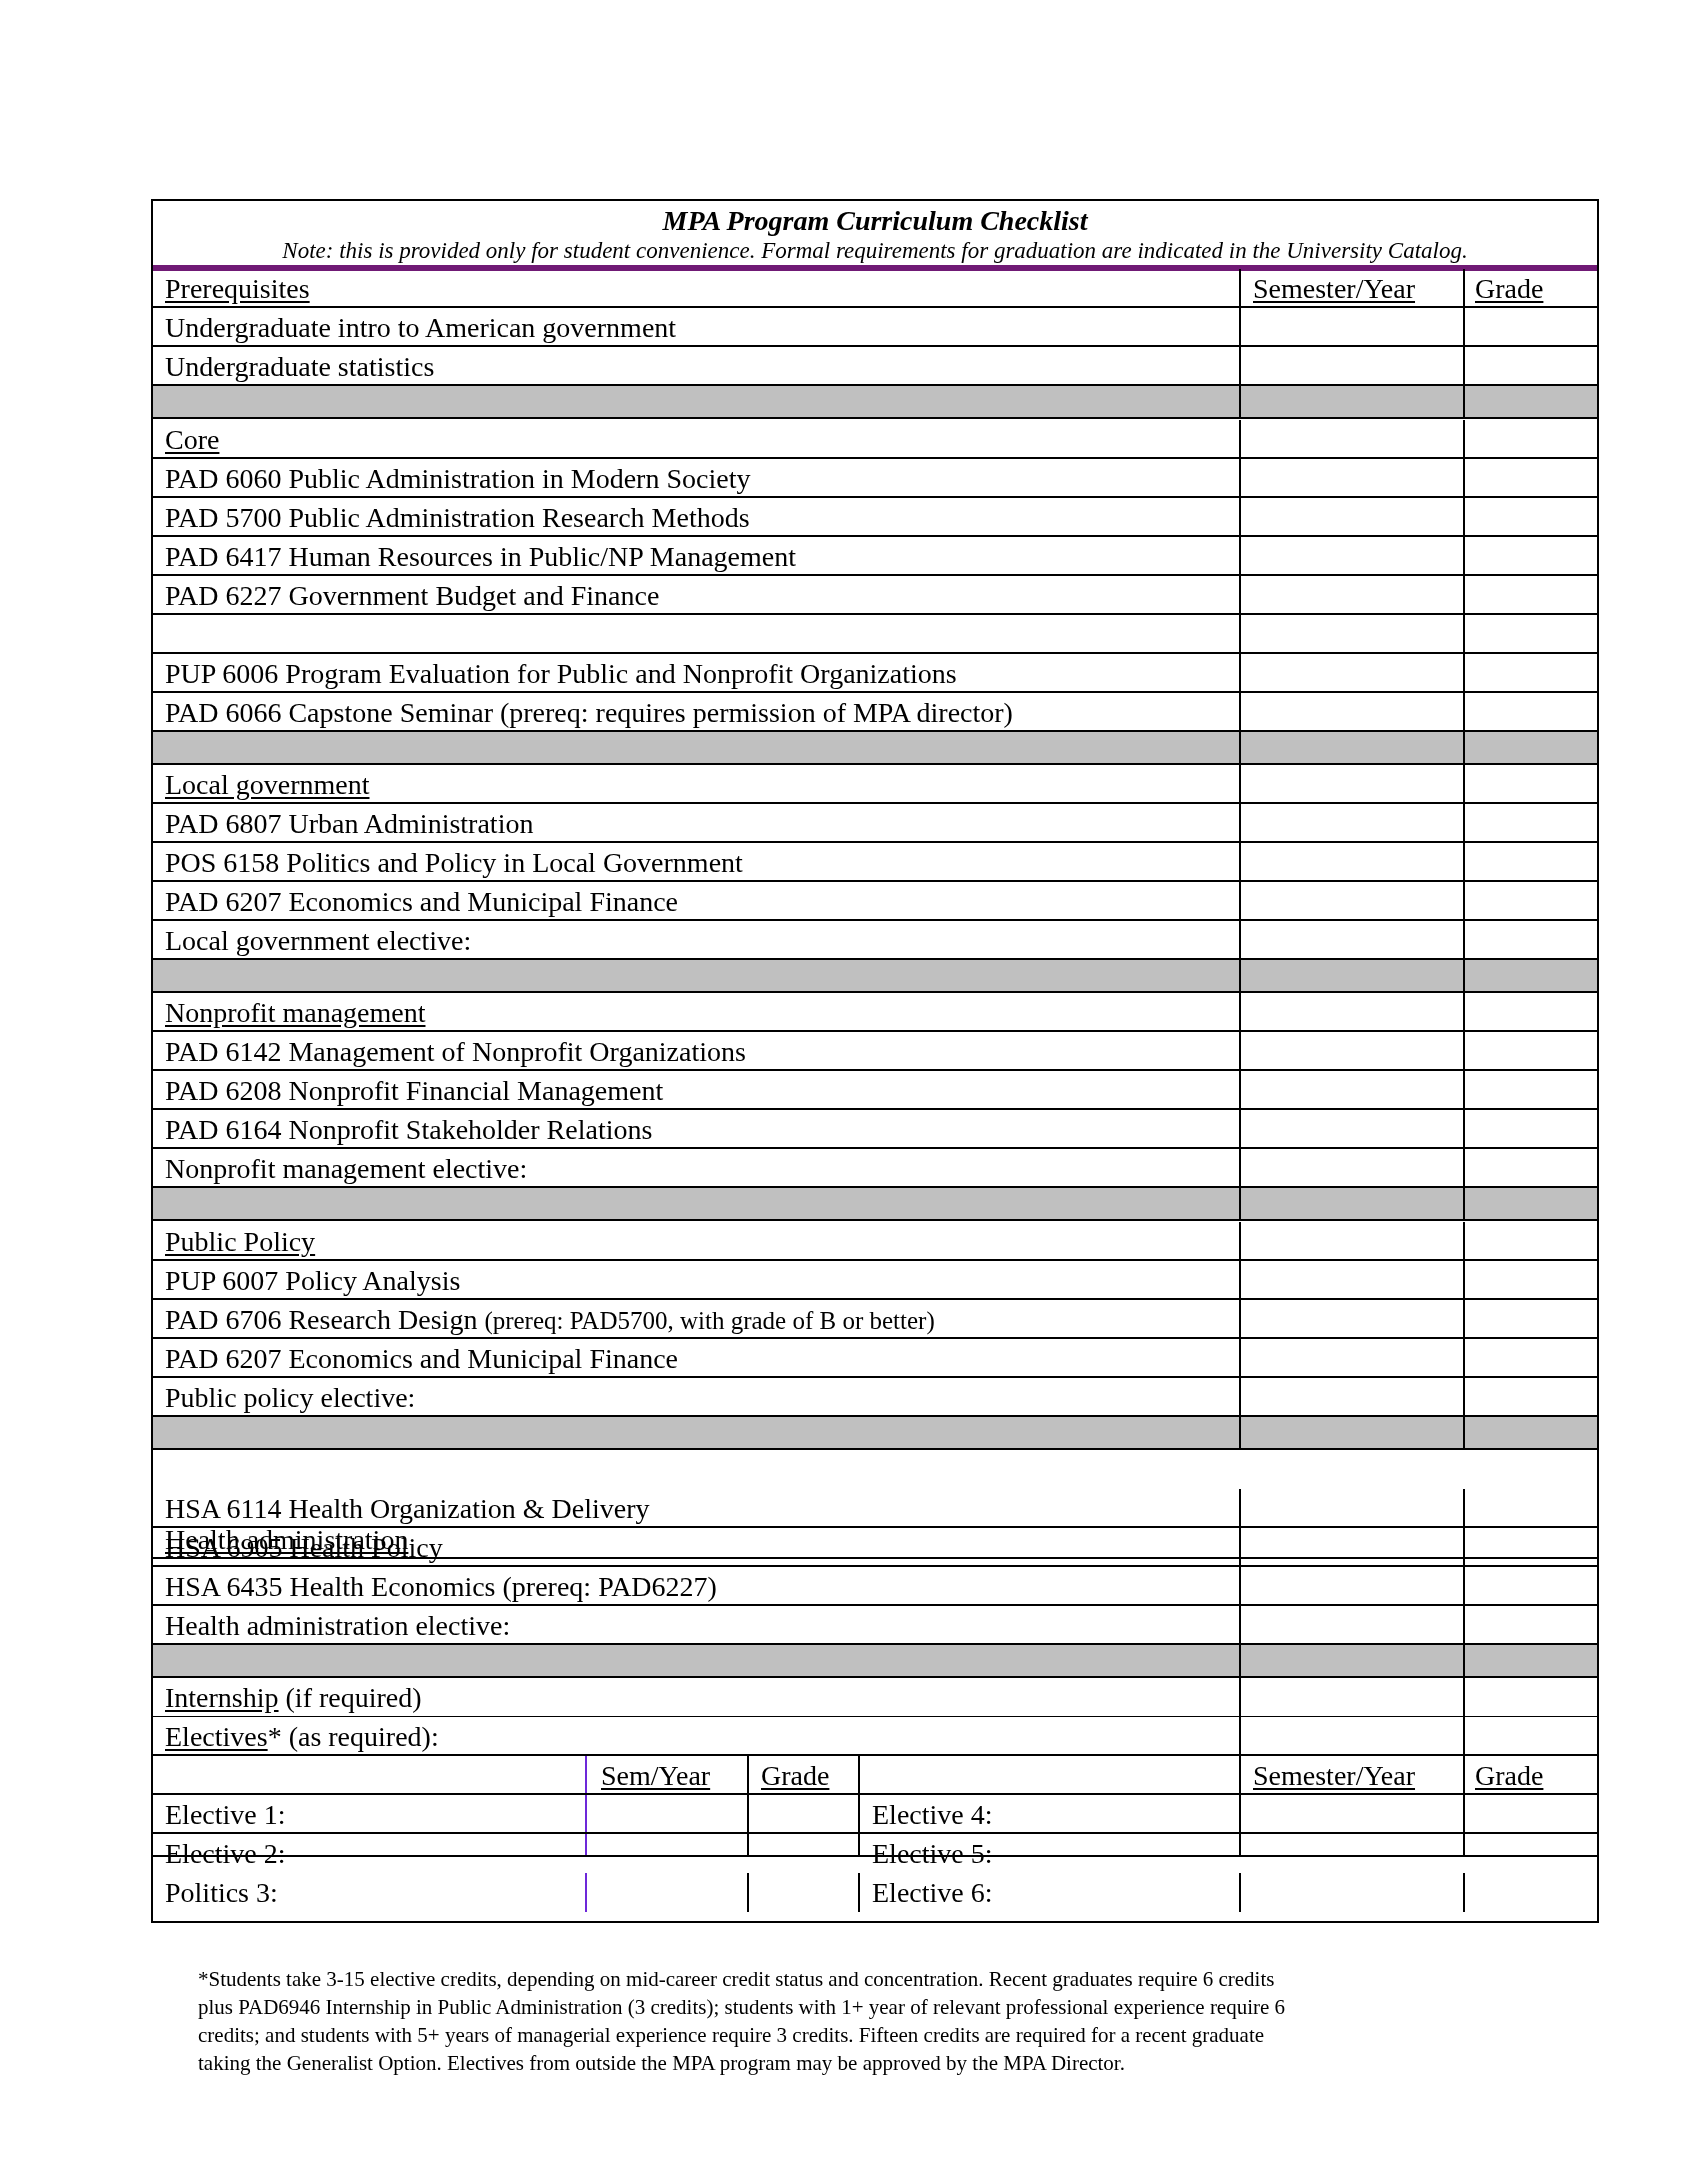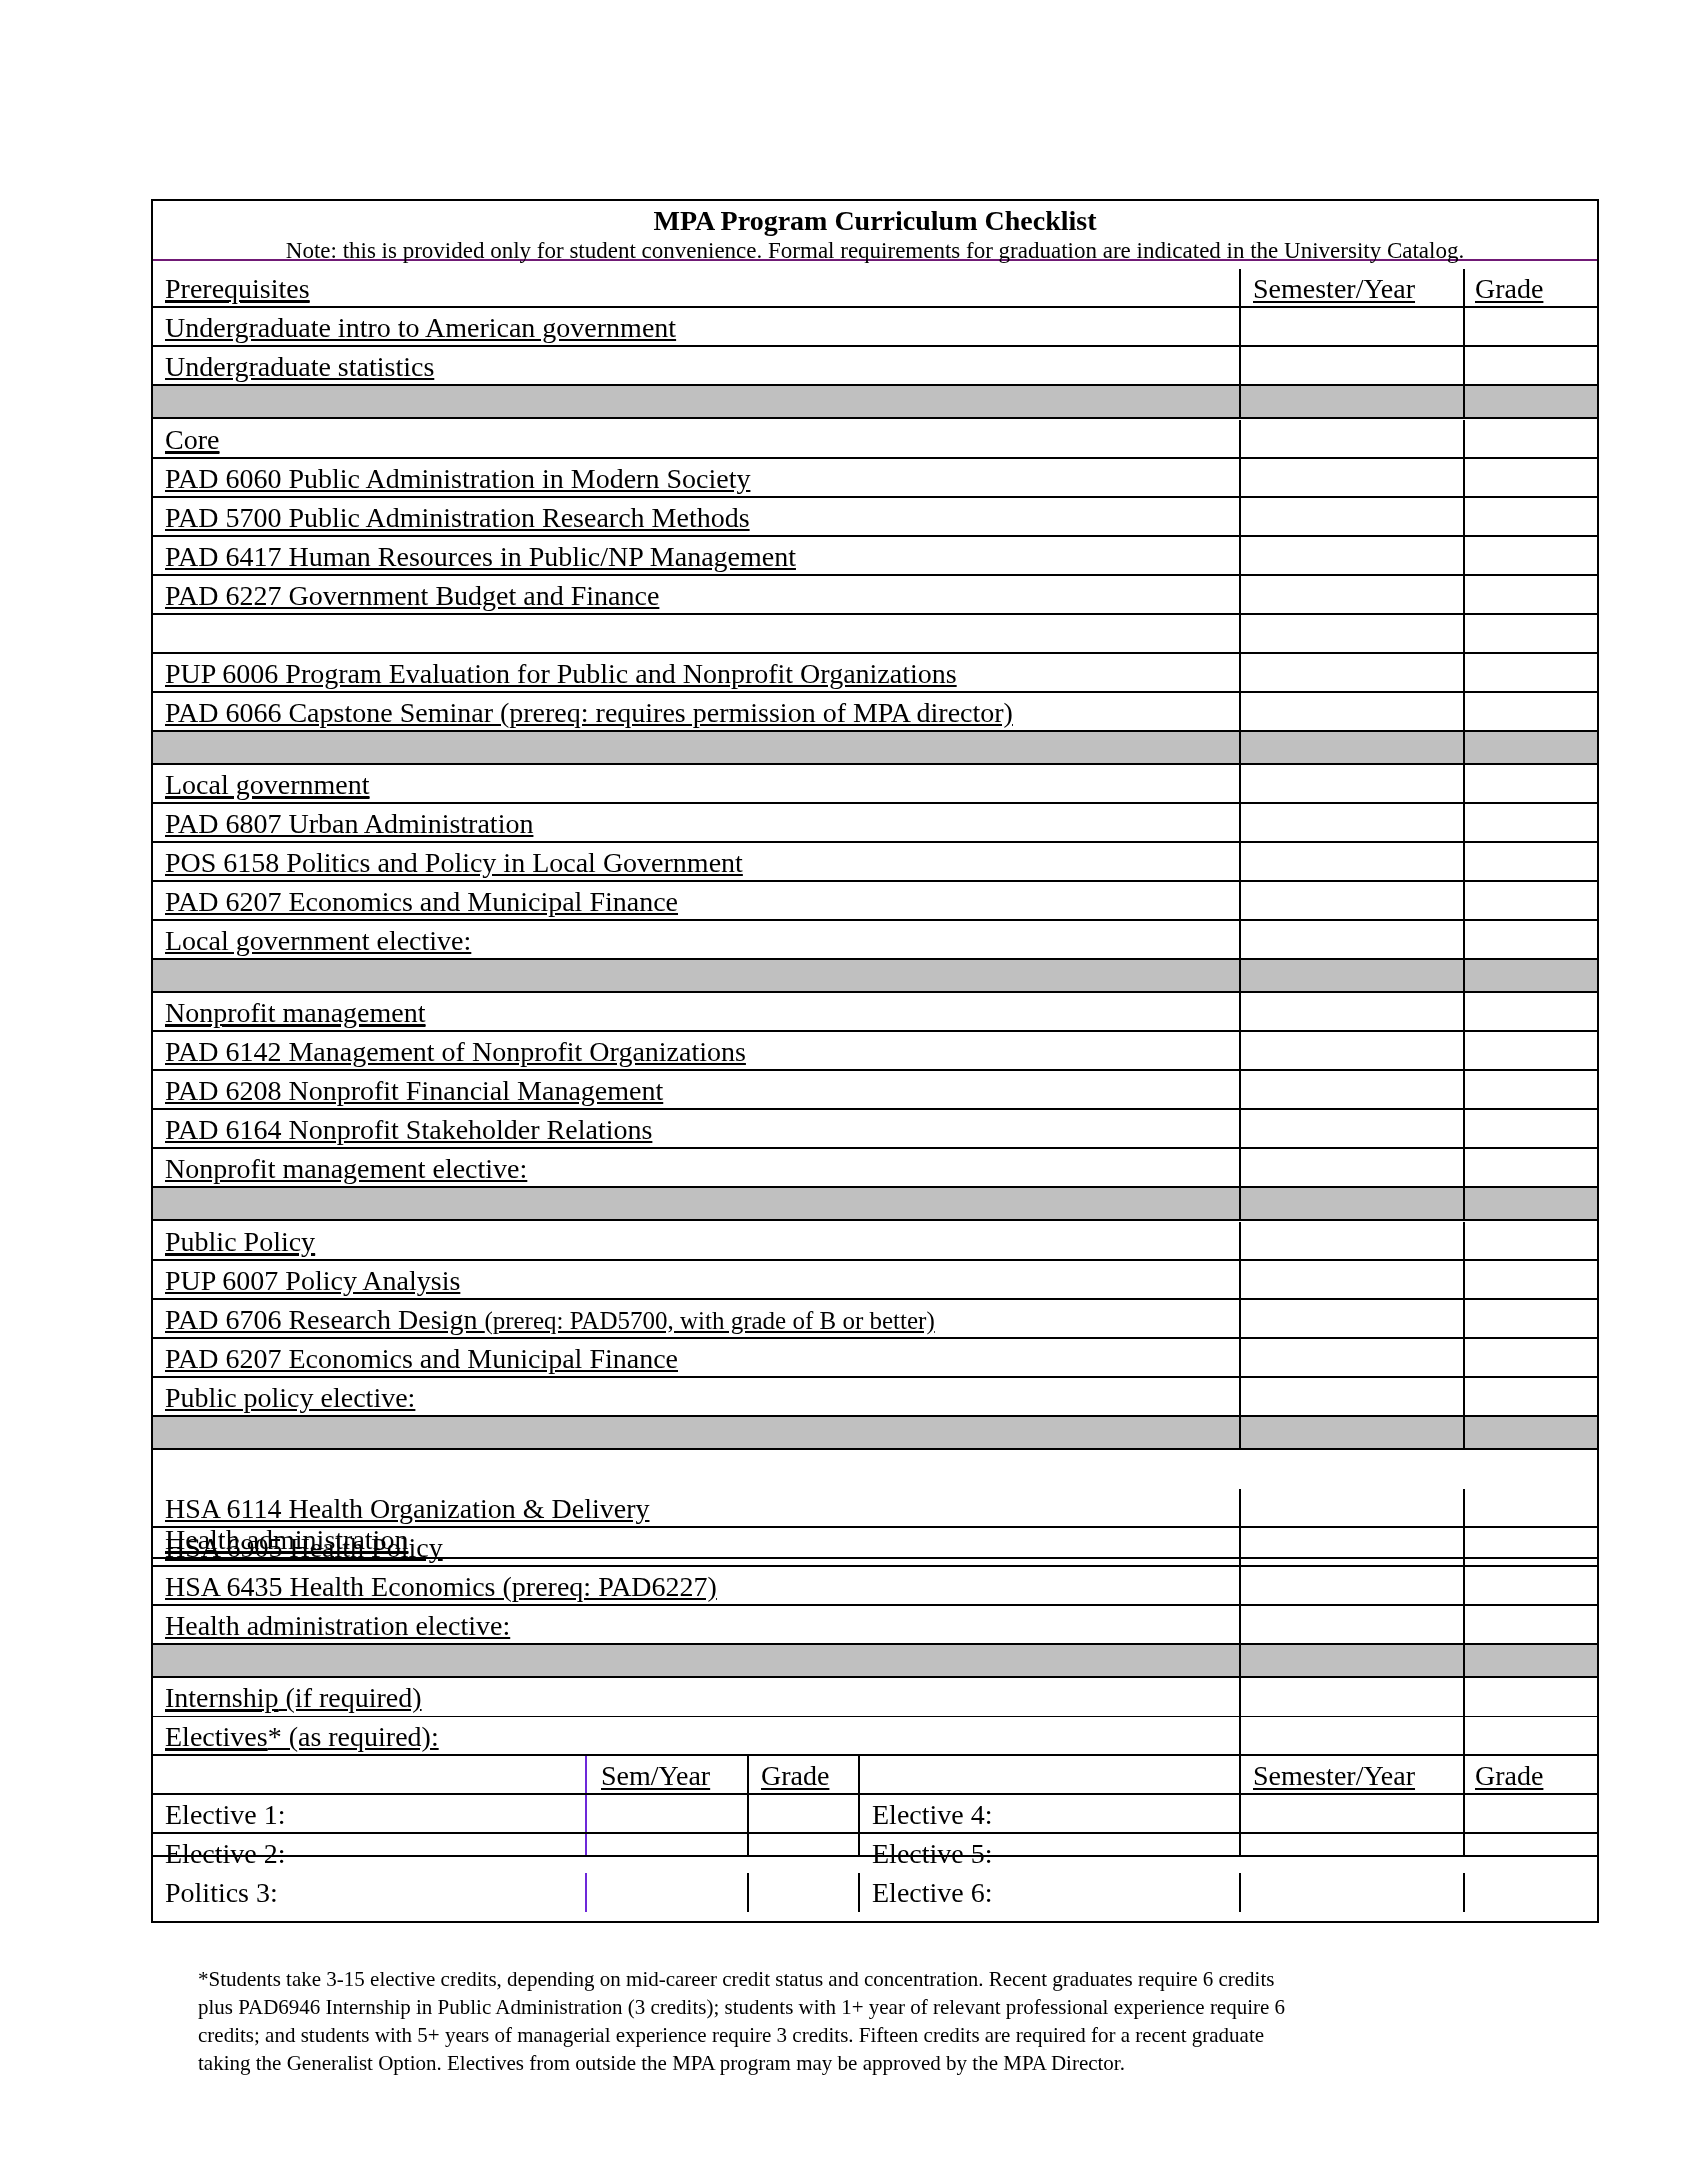--- a/index.html
+++ b/index.html
@@ -1,28 +1,28 @@
 <!DOCTYPE html>
 <html><head>
 <meta charset="utf-8">
 <style>
   html, body { margin:0; padding:0; background:#ffffff; }
   body { width:1683px; height:2178px; position:relative; overflow:hidden;
          font-family:"Liberation Serif", "DejaVu Serif", serif; color:#000; }
   #sheet { position:absolute; left:151px; top:199px; width:1448px; height:1724px;
            border:2px solid #000; box-sizing:border-box; }
-  .title-block { position:absolute; left:0; top:0; width:100%; height:60px; border-bottom:2px solid #701a75; box-sizing:border-box; }
+  .title-block { position:absolute; left:0; top:0; width:100%; height:70px; border-bottom:6px solid #701a75; box-sizing:border-box;font-style:italic; }
   .title { position:absolute; left:0; right:0; top:4px; text-align:center; font-weight:bold; font-size:28px; line-height:32px; }
   .note { position:absolute; left:0; right:0; top:36px; text-align:center; font-size:23px; line-height:28px; white-space:nowrap; }
   .row { position:absolute; left:0; width:100%; box-sizing:border-box; border-bottom:2px solid #000; }
   .row.thin { border-bottom-width:1px; }
   .row.gray { background:#c0c0c0; }
   .cell { position:absolute; top:0; bottom:0; box-sizing:border-box; font-size:28px; line-height:30px;
           white-space:nowrap; overflow:visible; padding-top:5px; }
-  .c-main { left:0; width:1086px; padding-left:12px;text-decoration:underline; }
+  .c-main { left:0; width:1086px; padding-left:12px; }
   .c-sem { left:1086px; width:224px; border-left:2px solid #000; padding-left:12px; }
   .c-grade { left:1310px; width:135px; border-left:2px solid #000; padding-left:10px; }
   .u { text-decoration:underline; text-underline-offset:3px; }
   .small { font-size:25px; }
   .c-e1 { left:0; width:432px; padding-left:12px; }
   .c-e2 { left:432px; width:162px; border-left:2px solid #6d28d9; padding-left:14px; }
   .c-e3 { left:594px; width:111px; border-left:2px solid #000; padding-left:12px; }
   .c-e4 { left:705px; width:381px; border-left:2px solid #000; padding-left:12px; }
   .footnote { position:absolute; left:198px; top:1965px; width:1307px; font-size:21px; line-height:28px; }
   .footnote span { display:block; white-space:nowrap; }

